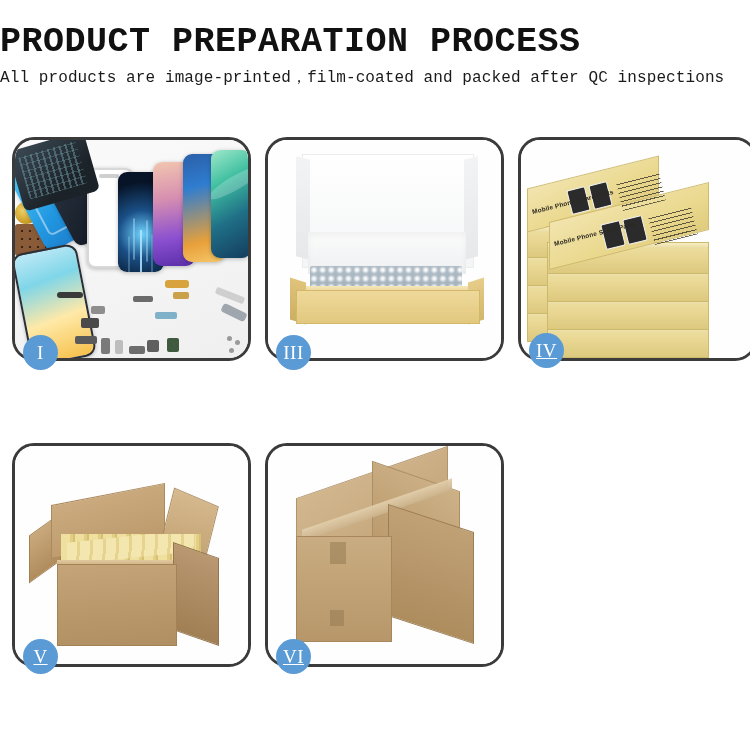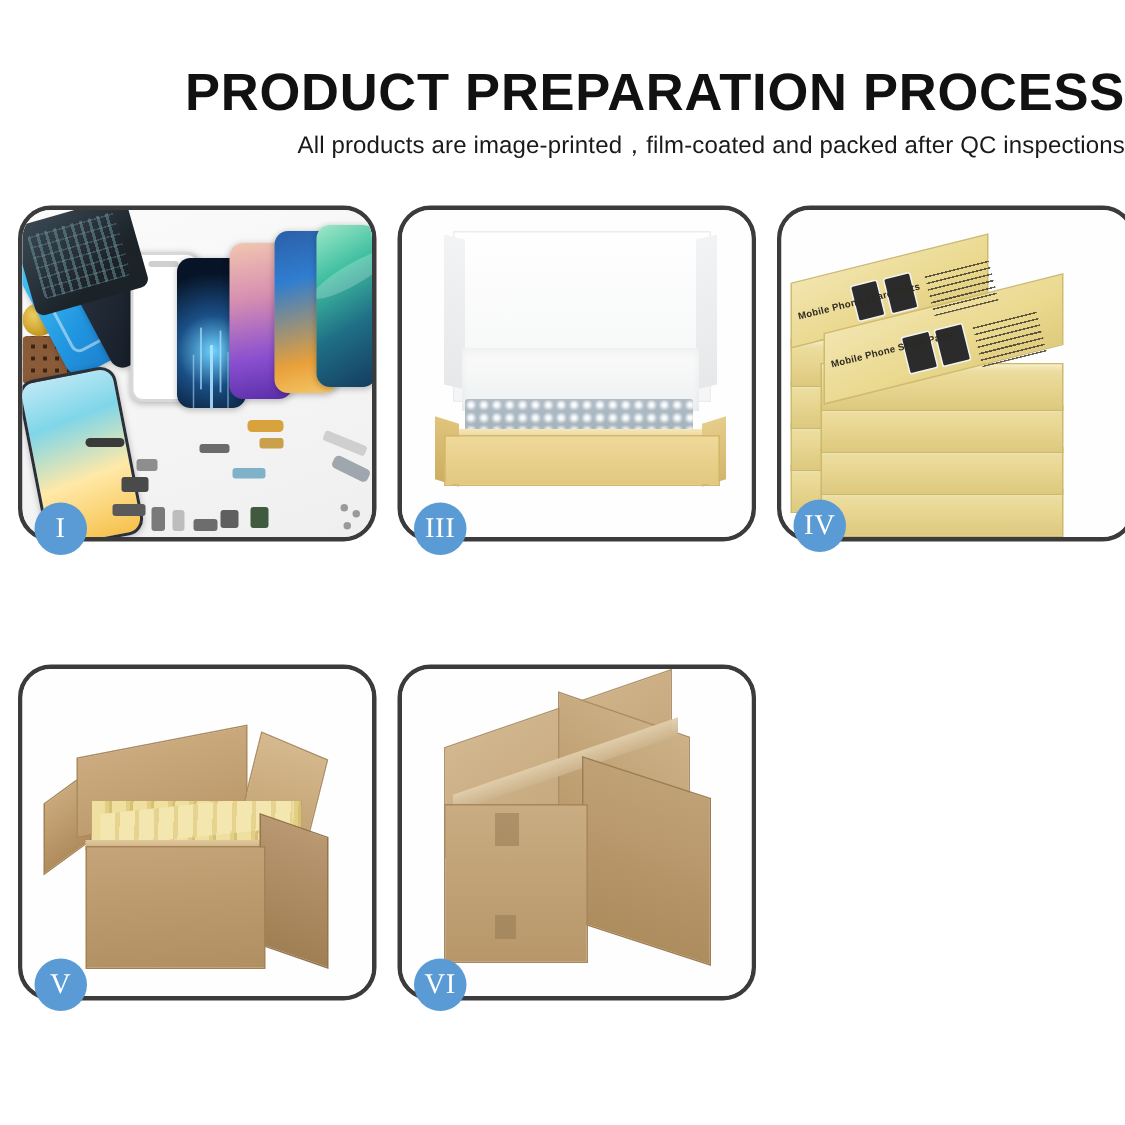--- a/index.html
+++ b/index.html
@@ -4,21 +4,21 @@
 <style>
   html,body{margin:0;padding:0;}
   body{
     width:750px;height:750px;background:#ffffff;
     font-family:"Liberation Sans", sans-serif;
     overflow:hidden;position:relative;
   }
   .page{width:750px;height:750px;position:relative;background:#fff;}
 
   
-  .header{text-align:right;padding-top:44px;}
+  .header{text-align:left;padding-top:24px;font-family:Liberation Mono, monospace;}
   .title{
     font-size:35px;font-weight:700;letter-spacing:0.5px;
     color:#111;line-height:1.05;white-space:nowrap;
   }
   .subtitle{
     font-size:16px;color:#1a1a1a;margin-top:6px;
     letter-spacing:0.1px;white-space:nowrap;font-weight:400;
   }
 
   
@@ -44,21 +44,21 @@
   }
   .badge{
     position:absolute;left:8px;bottom:-12px;
     width:35px;height:35px;border-radius:50%;
     background:#5b9bd5;color:#fff;
     display:flex;align-items:center;justify-content:center;
     font-family:"Liberation Serif", serif;
     font-size:19px;letter-spacing:0.5px;
     z-index:6;
   }
-  .panel.row2 .badge{bottom:-10px;}
+  .panel.row2 .badge{bottom:-10px;text-decoration:underline;}
 
   
   .p1{background:linear-gradient(160deg,#fbfbfb 0%,#f4f4f4 60%,#efefef 100%);}
   .phone{position:absolute;border-radius:9px;overflow:hidden;box-shadow:0 1px 4px rgba(0,0,0,.25);}
   .ph-blue-adh{
     left:10px;top:18px;width:62px;height:86px;
     background:linear-gradient(150deg,#47c6f5,#2196e0 55%,#1b74c4);
     transform:rotate(-28deg);border-radius:10px;
   }
   .ph-blue-adh:after{content:"";position:absolute;left:9px;top:10px;right:9px;bottom:14px;

